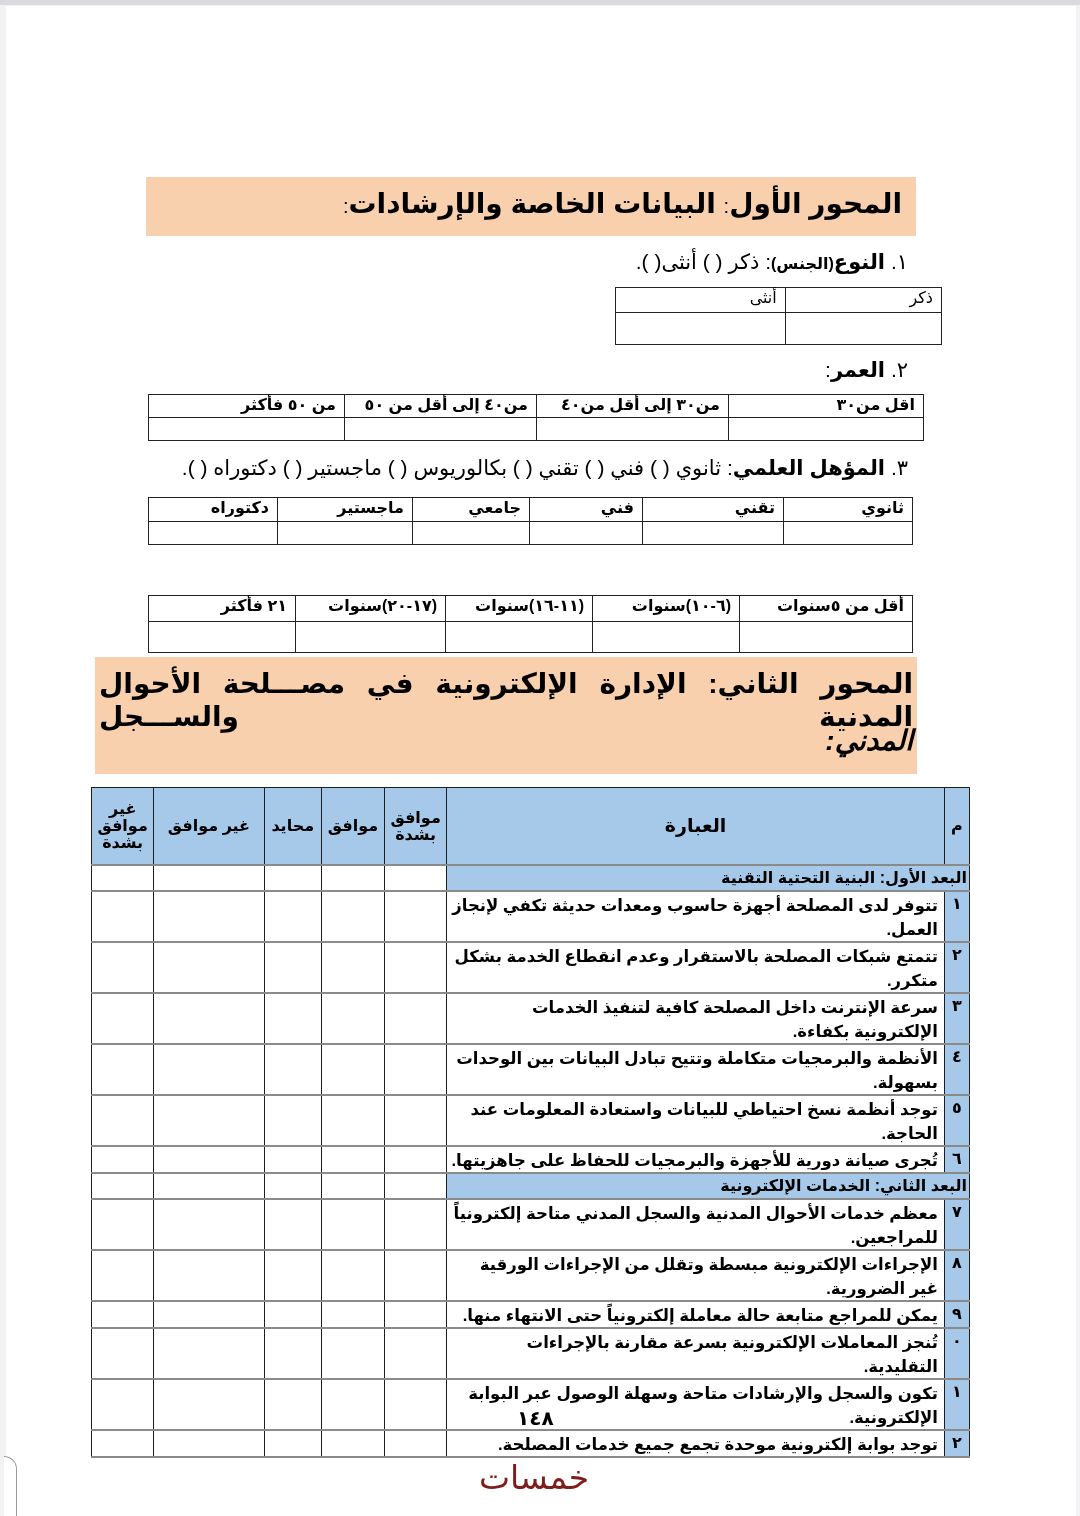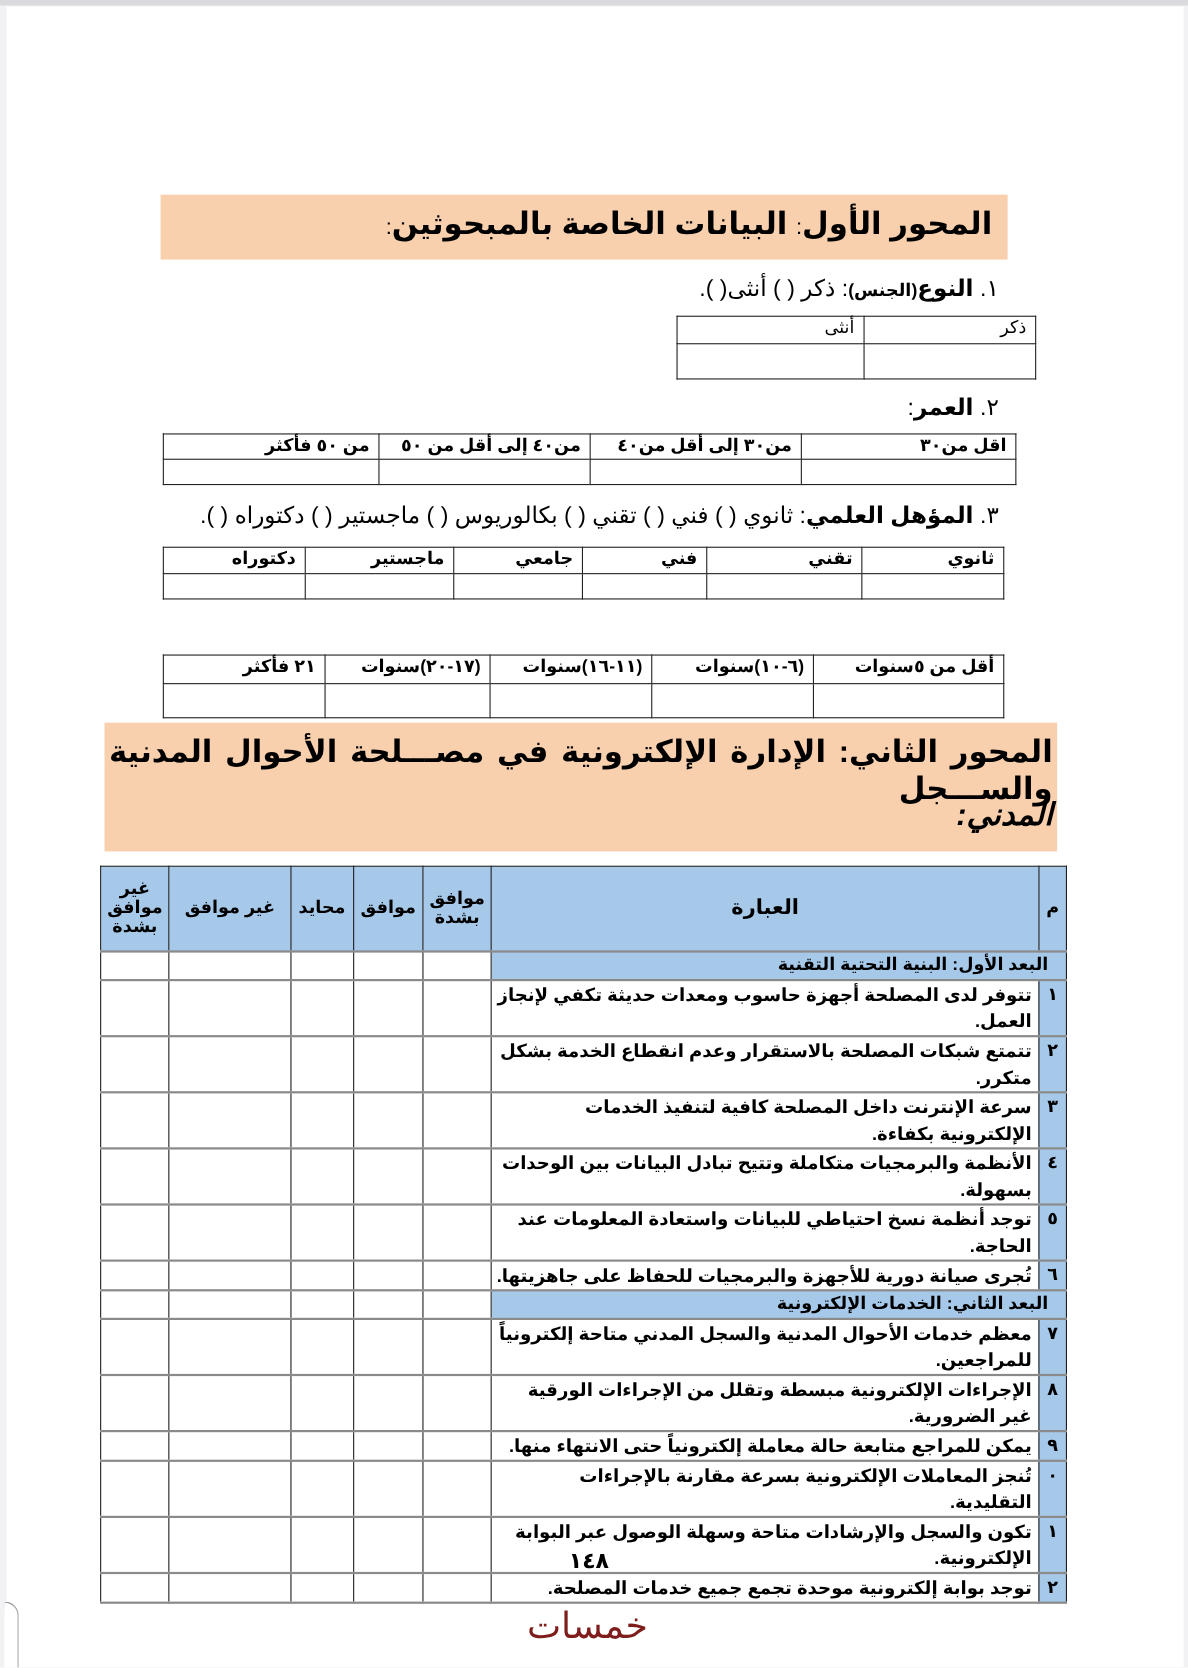--- a/index.html
+++ b/index.html
@@ -19,21 +19,21 @@
     border: 1px solid #9a9a9a; border-left: none; border-radius: 0 14px 0 0; background: #fff;
   }
   [dir="rtl"] { direction: rtl; }
 
   .axis-banner {
     position: absolute; background: #f9d0ad;
     font-weight: 900; color: #000;
   }
   .axis1 { left: 140px; top: 171px; width: 770px; height: 59px; }
   .axis1 .txt { position: absolute; right: 14px; top: 10px; font-size: 28px; letter-spacing: 0.2px; }
-  .axis2 { left: 89px; top: 651px; width: 822px; height: 117px; padding-left: 44px; }
+  .axis2 { left: 89px; top: 651px; width: 822px; height: 117px; }
   .axis2 .line1 { position: absolute; right: 4px; left: 4px; top: 10px; font-size: 28px; text-align: justify; text-align-last: justify; }
   .axis2 .line2 { position: absolute; right: 4px; top: 67px; font-size: 28px; font-style: italic; }
   .light { font-weight: normal; font-size: 20px; }
 
   .q-label { position: absolute; font-size: 21px; white-space: nowrap; }
   .q-label b { font-weight: 900; }
   .q-num { font-weight: normal; }
 
   table.opt { position: absolute; border-collapse: collapse; direction: rtl; }
   table.opt td {
@@ -58,21 +58,21 @@
     border-collapse: collapse; direction: rtl;
   }
   table.survey td, table.survey th {
     border: 1.5px solid #1e1e1e; font-size: 16px; font-weight: bold; padding: 0;
   }
   table.survey tr { border-bottom: 2px solid #8a8a8a; }
   table.survey th { background: #a6c9ea; text-align: center; line-height: 17px; }
   table.survey th.stmt-h { font-size: 19px; font-weight: 900; }
   table.survey td.num { background: #a6c9ea; width: 24px; text-align: center; vertical-align: top; font-weight: bold; padding-top: 2px; }
   table.survey td.stmt { text-align: right; padding: 1px 6px 0 4px; line-height: 24px; font-size: 16.5px; vertical-align: top; }
-  table.survey td.dim { background: #a6c9ea; text-align: right; padding: 0 16px; height: 24px; line-height: 24px; font-size: 16px; margin-top: 36px; }
+  table.survey td.dim { background: #a6c9ea; text-align: right; padding: 0 2px; height: 24px; line-height: 24px; font-size: 16px; margin-top: 36px; }
   table.survey td.ans { background: #fff; }
   col.c-m { width: 24px; }
   col.c-stmt { width: 496px; }
   col.c-sa { width: 62px; }
   col.c-a { width: 63px; }
   col.c-n { width: 57px; }
   col.c-d { width: 110px; }
   col.c-sd { width: 62px; }
 
   .page-num { position: absolute; left: 511px; top: 1400px; font-size: 20px; font-weight: bold; }
@@ -80,21 +80,21 @@
 </style>
 </head>
 <body>
 
 <div class="topbar"></div>
 <div class="page">
 
   <div class="axis-banner axis1">
     <div class="txt" dir="rtl">
       <span>المحور الأول</span><span class="light">:</span>
-      <span>البيانات الخاصة بالمبحوثين</span><span class="light">:</span>
+      <span>البيانات الخاصة والإرشادات</span><span class="light">:</span>
     </div>
   </div>
 
   <div class="q-label" dir="rtl" style="right:168px; top:244px;">
     <span class="q-num">١.</span>
     <b>النوع</b><b style="font-size:16px">(الجنس)</b><span>:</span>
     <span>ذكر ( ) أنثى( ).</span>
   </div>
   <table class="opt gender">
     <tbody>

